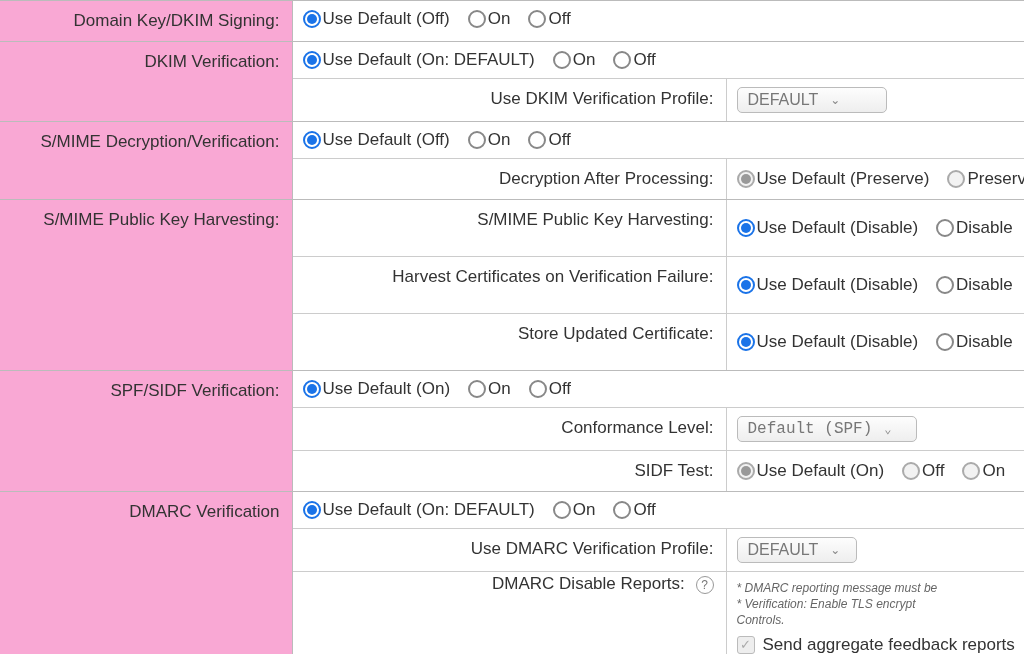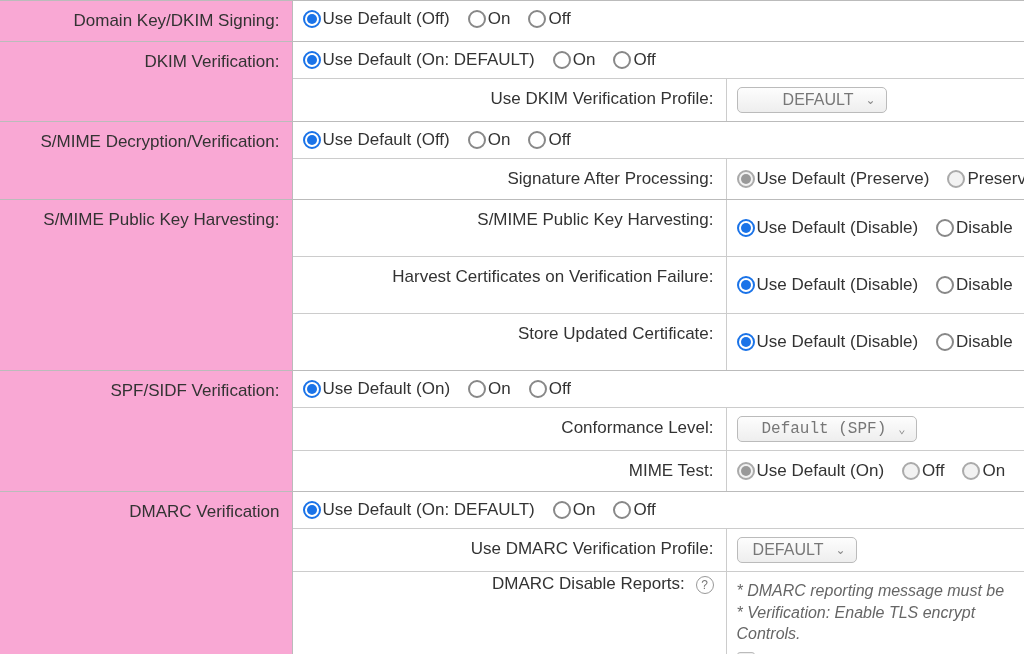--- a/index.html
+++ b/index.html
@@ -93,38 +93,38 @@
     display: flex;
     align-items: center;
   }
   .subrow.tall .sub-label,
   .subrow.tall .sub-value {
     min-height: 56px;
   }
   .select {
     display: inline-flex;
     align-items: center;
-    justify-content: flex-end;
+    justify-content: flex-start;
     min-width: 150px;
     padding: 3px 10px;
     border: 1px solid #bbb;
     border-radius: 5px;
     background: linear-gradient(#fdfdfd, #eee);
     color: #777;
     font-size: 16px;
     gap: 12px;
   }
   .select .chev {
     font-size: 12px;
     color: #888;
   }
   .note-block {
     font-style: italic;
     color: #666;
-    font-size: 16px;
+    font-size: 12px;
     line-height: 1.35;
   }
   .checkbox {
     display: inline-flex;
     width: 18px; height: 18px;
     border: 1px solid #bbb;
     border-radius: 3px;
     background: #eee;
     align-items: center;
     justify-content: center;
@@ -227,21 +227,21 @@
                 <span class="radio"></span>
                 <span>On</span>
               </span>
         <span class="radio-item">
                 <span class="radio"></span>
                 <span>Off</span>
               </span>
       </div>
     </div>
     <div class="subrow">
-      <div class="sub-label">Signature After Processing:</div>
+      <div class="sub-label">Decryption After Processing:</div>
       <div class="sub-value">
         <div class="radio-group">
           <span class="radio-item">
                   <span class="radio disabled selected"></span>
                   <span>Use Default (Preserve)</span>
                 </span>
           <span class="radio-item">
                   <span class="radio disabled"></span>
                   <span>Preserve</span>
                 </span>
@@ -324,21 +324,21 @@
     <div class="subrow">
       <div class="sub-label">Conformance Level:</div>
       <div class="sub-value">
         <div class="select" style="min-width:180px;font-family:Liberation Mono, monospace;">
           <span>Default (SPF)</span>
           <span class="chev">⌄</span>
         </div>
       </div>
     </div>
     <div class="subrow">
-      <div class="sub-label">MIME Test:</div>
+      <div class="sub-label">SIDF Test:</div>
       <div class="sub-value">
         <div class="radio-group">
           <span class="radio-item">
                   <span class="radio disabled selected"></span>
                   <span>Use Default (On)</span>
                 </span>
           <span class="radio-item">
                   <span class="radio disabled"></span>
                   <span>Off</span>
                 </span>

